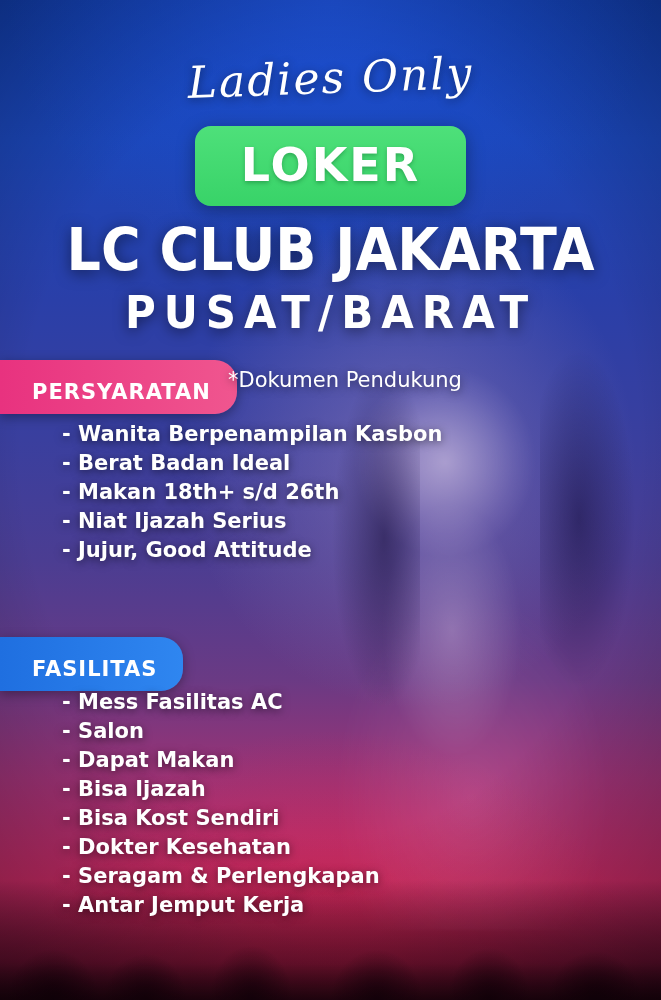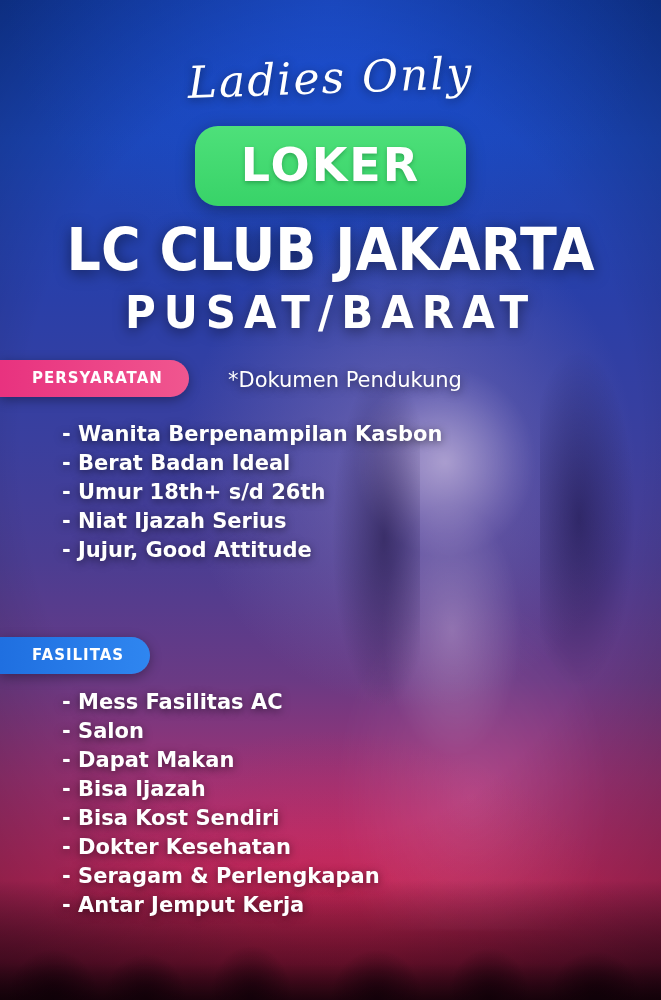--- a/index.html
+++ b/index.html
@@ -76,21 +76,21 @@
 
   .loker-wrap { position:absolute; top:126px; left:0; width:661px; text-align:center; }
   .loker {
     display:inline-block;
     background: linear-gradient(180deg,#4ee07a 0%, #38d368 100%);
     color:#ffffff;
     font-size: 46px;
     font-weight: bold;
     letter-spacing: 2px;
     padding: 12px 46px 14px 46px;
-    border-radius: 23px;
+    border-radius: 16px;
     box-shadow: 0 4px 18px rgba(0,0,0,0.35);
     text-shadow: 0 2px 4px rgba(0,80,30,0.35);
   }
 
   .club-name {
     position:absolute; top:218px; left:0; width:661px;
     text-align:center;
     font-family: "DejaVu Sans", sans-serif;
     font-weight: bold;
     font-size: 54px;
@@ -107,23 +107,23 @@
     letter-spacing: 8px;
     color:#ffffff;
     text-shadow: 0 3px 14px rgba(0,0,0,0.5);
     transform: scaleY(1.05);
   }
 
   .badge {
     position:absolute;
     color:#ffffff;
     font-weight:bold;
-    font-size:15px;
+    font-size:21px;
     letter-spacing:1px;
-    padding:9px 26px 10px 32px;
+    padding:20px 26px 10px 32px;
     border-top-right-radius: 22px;
     border-bottom-right-radius: 22px;
     box-shadow: 0 3px 12px rgba(0,0,0,0.35);
   }
   .badge-persyaratan { top:360px; left:0; background: linear-gradient(90deg,#e8327f 0%, #f0568f 100%); }
   .badge-fasilitas  { top:637px; left:0; background: linear-gradient(90deg,#1f6fe0 0%, #2f86f0 100%); }
 
   .dokumen {
     position:absolute; top:368px; left:228px;
     font-size:21px; color:#ffffff;
@@ -164,21 +164,21 @@
 
     <div class="club-name">LC CLUB JAKARTA</div>
     <div class="club-sub">PUSAT/BARAT</div>
 
     <div class="badge badge-persyaratan">PERSYARATAN</div>
     <div class="dokumen">*Dokumen Pendukung</div>
 
     <div class="list list-persyaratan">
       <div>- Wanita Berpenampilan Kasbon</div>
       <div>- Berat Badan Ideal</div>
-      <div>- Umur 18th+ s/d 26th</div>
+      <div>- Makan 18th+ s/d 26th</div>
       <div>- Niat Ijazah Serius</div>
       <div>- Jujur, Good Attitude</div>
     </div>
 
     <div class="badge badge-fasilitas">FASILITAS</div>
 
     <div class="list list-fasilitas">
       <div>- Mess Fasilitas AC</div>
       <div>- Salon</div>
       <div>- Dapat Makan</div>

